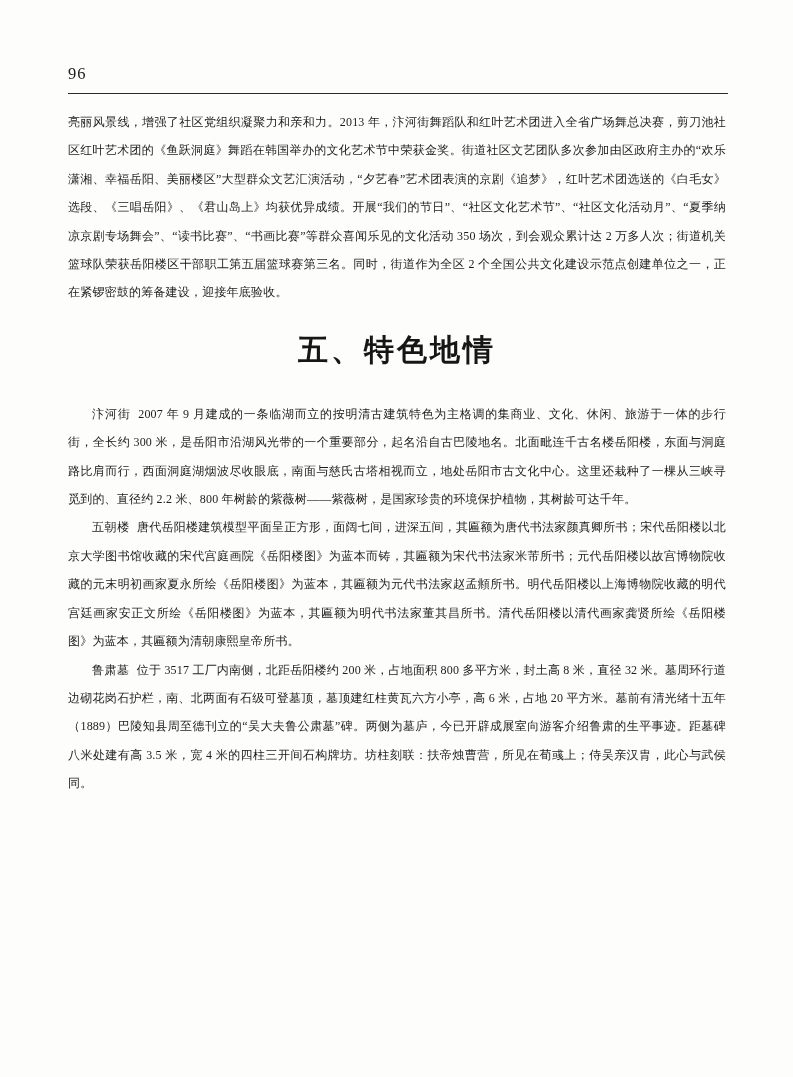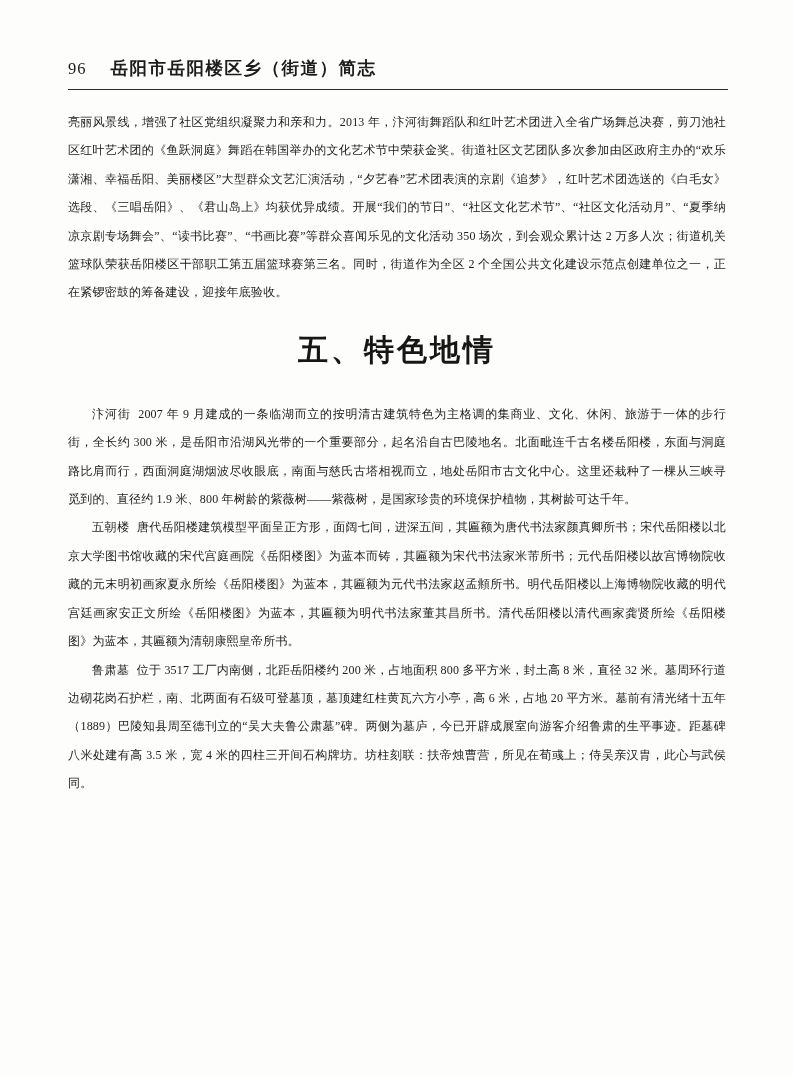--- a/index.html
+++ b/index.html
@@ -13,21 +13,21 @@
     height: 1077px;
     margin: 0 auto;
     background: #fdfdfc;
     color: #1c1c1c;
     overflow: hidden;
     font-family: "Liberation Serif", "DejaVu Serif", serif;
   }
   .running-header {
     position: absolute;
     left: 68px;
-    top: 56px;
+    top: 64px;
     width: 660px;
     display: flex;
     align-items: baseline;
     border-bottom: 1.5px solid #2a2a2a;
     padding-bottom: 9px;
   }
   .page-number {
     font-family: "Liberation Serif", "DejaVu Serif", serif;
     font-size: 16.5px;
     letter-spacing: 1px;
@@ -73,30 +73,29 @@
     color: #161616;
   }
 </style>
 </head>
 <body>
 
 <div class="page">
 
   <div class="running-header">
     <span class="page-number">96</span>
-    <span class="book-title">岳阳市岳阳楼区乡（街道）简志</span>
   </div>
 
   <div class="body-column">
 
     <p class="body-para no-indent"><span>亮丽风景线，增强了社区党组织凝聚力和亲和力。2013 年，汴河街舞蹈队和红叶艺术团进入全省广场舞总决赛，剪刀池社区红叶艺术团的《鱼跃洞庭》舞蹈在韩国举办的文化艺术节中荣获金奖。街道社区文艺团队多次参加由区政府主办的“欢乐潇湘、幸福岳阳、美丽楼区”大型群众文艺汇演活动，“夕艺春”艺术团表演的京剧《追梦》，红叶艺术团选送的《白毛女》选段、《三唱岳阳》、《君山岛上》均获优异成绩。开展“我们的节日”、“社区文化艺术节”、“社区文化活动月”、“夏季纳凉京剧专场舞会”、“读书比赛”、“书画比赛”等群众喜闻乐见的文化活动 350 场次，到会观众累计达 2 万多人次；街道机关篮球队荣获岳阳楼区干部职工第五届篮球赛第三名。同时，街道作为全区 2 个全国公共文化建设示范点创建单位之一，正在紧锣密鼓的筹备建设，迎接年底验收。</span></p>
 
     <h2 class="section-heading">五、特色地情</h2>
 
-    <p class="body-para"><span class="lead">汴河街</span><span>2007 年 9 月建成的一条临湖而立的按明清古建筑特色为主格调的集商业、文化、休闲、旅游于一体的步行街，全长约 300 米，是岳阳市沿湖风光带的一个重要部分，起名沿自古巴陵地名。北面毗连千古名楼岳阳楼，东面与洞庭路比肩而行，西面洞庭湖烟波尽收眼底，南面与慈氏古塔相视而立，地处岳阳市古文化中心。这里还栽种了一棵从三峡寻觅到的、直径约 1.9 米、800 年树龄的紫薇树——紫薇树，是国家珍贵的环境保护植物，其树龄可达千年。</span></p>
+    <p class="body-para"><span class="lead">汴河街</span><span>2007 年 9 月建成的一条临湖而立的按明清古建筑特色为主格调的集商业、文化、休闲、旅游于一体的步行街，全长约 300 米，是岳阳市沿湖风光带的一个重要部分，起名沿自古巴陵地名。北面毗连千古名楼岳阳楼，东面与洞庭路比肩而行，西面洞庭湖烟波尽收眼底，南面与慈氏古塔相视而立，地处岳阳市古文化中心。这里还栽种了一棵从三峡寻觅到的、直径约 2.2 米、800 年树龄的紫薇树——紫薇树，是国家珍贵的环境保护植物，其树龄可达千年。</span></p>
 
     <p class="body-para"><span class="lead">五朝楼</span><span>唐代岳阳楼建筑模型平面呈正方形，面阔七间，进深五间，其匾额为唐代书法家颜真卿所书；宋代岳阳楼以北京大学图书馆收藏的宋代宫庭画院《岳阳楼图》为蓝本而铸，其匾额为宋代书法家米芾所书；元代岳阳楼以故宫博物院收藏的元末明初画家夏永所绘《岳阳楼图》为蓝本，其匾额为元代书法家赵孟頫所书。明代岳阳楼以上海博物院收藏的明代宫廷画家安正文所绘《岳阳楼图》为蓝本，其匾额为明代书法家董其昌所书。清代岳阳楼以清代画家龚贤所绘《岳阳楼图》为蓝本，其匾额为清朝康熙皇帝所书。</span></p>
 
     <p class="body-para"><span class="lead">鲁肃墓</span><span>位于 3517 工厂内南侧，北距岳阳楼约 200 米，占地面积 800 多平方米，封土高 8 米，直径 32 米。墓周环行道边砌花岗石护栏，南、北两面有石级可登墓顶，墓顶建红柱黄瓦六方小亭，高 6 米，占地 20 平方米。墓前有清光绪十五年（1889）巴陵知县周至德刊立的“吴大夫鲁公肃墓”碑。两侧为墓庐，今已开辟成展室向游客介绍鲁肃的生平事迹。距墓碑八米处建有高 3.5 米，宽 4 米的四柱三开间石构牌坊。坊柱刻联：扶帝烛曹营，所见在荀彧上；侍吴亲汉胄，此心与武侯同。</span></p>
 
   </div>
 
 </div>
 
 </body></html>

